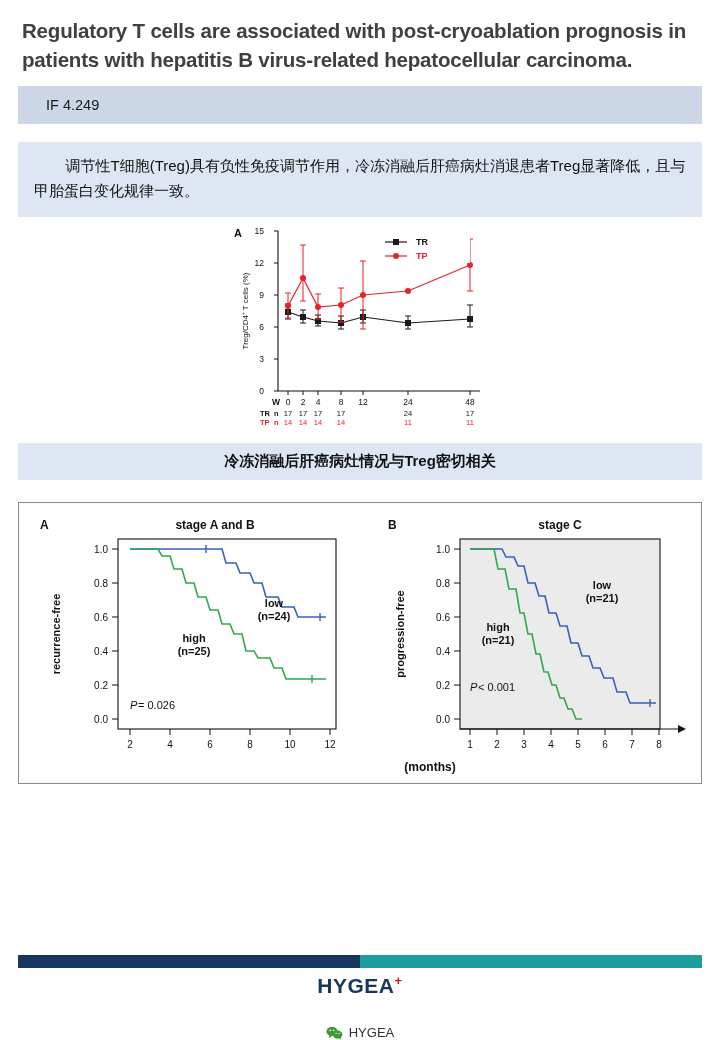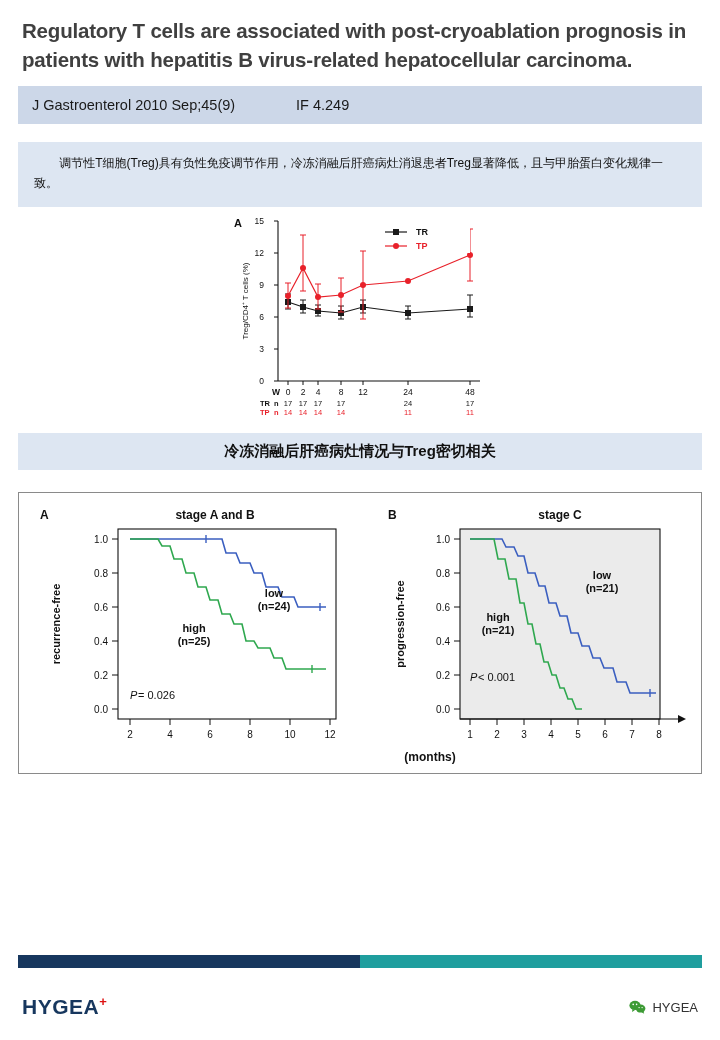--- a/index.html
+++ b/index.html
@@ -28,21 +28,21 @@
     color:#1a1a1a;
     display:flex;
     align-items:center;
   }
   .journal-bar .jref { min-width:250px; }
   .journal-bar .jif { padding-left:14px; }
   .summary {
     margin:18px 18px 0 18px;
     background:#dde6f2;
     padding:12px 16px 14px 16px;
-    font-size:12px;
+    font-size:15px;
     line-height:1.62;
     color:#111;
   }
   .summary .indent { display:inline-block; width:2.1em; }
   .fig-block { margin-top:6px; }
   .fig-wrap { display:flex; justify-content:center; }
   .caption {
     margin:10px 18px 0 18px;
     background:#dde6f2;
     padding:9px 14px;
@@ -69,20 +69,21 @@
   .footer-bars .b1 { width:50%; background:#17375e; }
   .footer-bars .b2 { width:50%; background:#1f9e9e; }
   .footer {
     position:absolute;
     left:0; right:0; bottom:0;
     height:66px;
     display:flex;
     align-items:center;
     justify-content:space-between;
     padding:0 22px;
+    flex-direction:column;
   }
   .logo {
     font-size:21px;
     font-weight:bold;
     color:#17375e;
     letter-spacing:0.5px;
     position:relative;
   }
   .logo .plus {
     color:#d11;
@@ -105,21 +106,20 @@
   }
   svg { display:block; }
   text { font-family:"Liberation Sans", sans-serif; }
 </style>
 </head>
 <body>
 
 <div class="title">Regulatory T cells are associated with post-cryoablation prognosis in patients with hepatitis B virus-related hepatocellular carcinoma.</div>
 
 <div class="journal-bar">
-  <span class="jref">J Gastroenterol 2010 Sep;45(9)</span>
   <span class="jif">IF 4.249</span>
 </div>
 
 <div class="summary"><span class="indent"></span><span>调节性T细胞(Treg)具有负性免疫调节作用，冷冻消融后肝癌病灶消退患者Treg显著降低，且与甲胎蛋白变化规律一致。</span></div>
 
 <div class="fig-block">
   <div class="fig-wrap">
     <svg width="260" height="210" viewBox="0 0 260 210">
       <rect x="0" y="0" width="260" height="210" fill="#ffffff"></rect>
 

